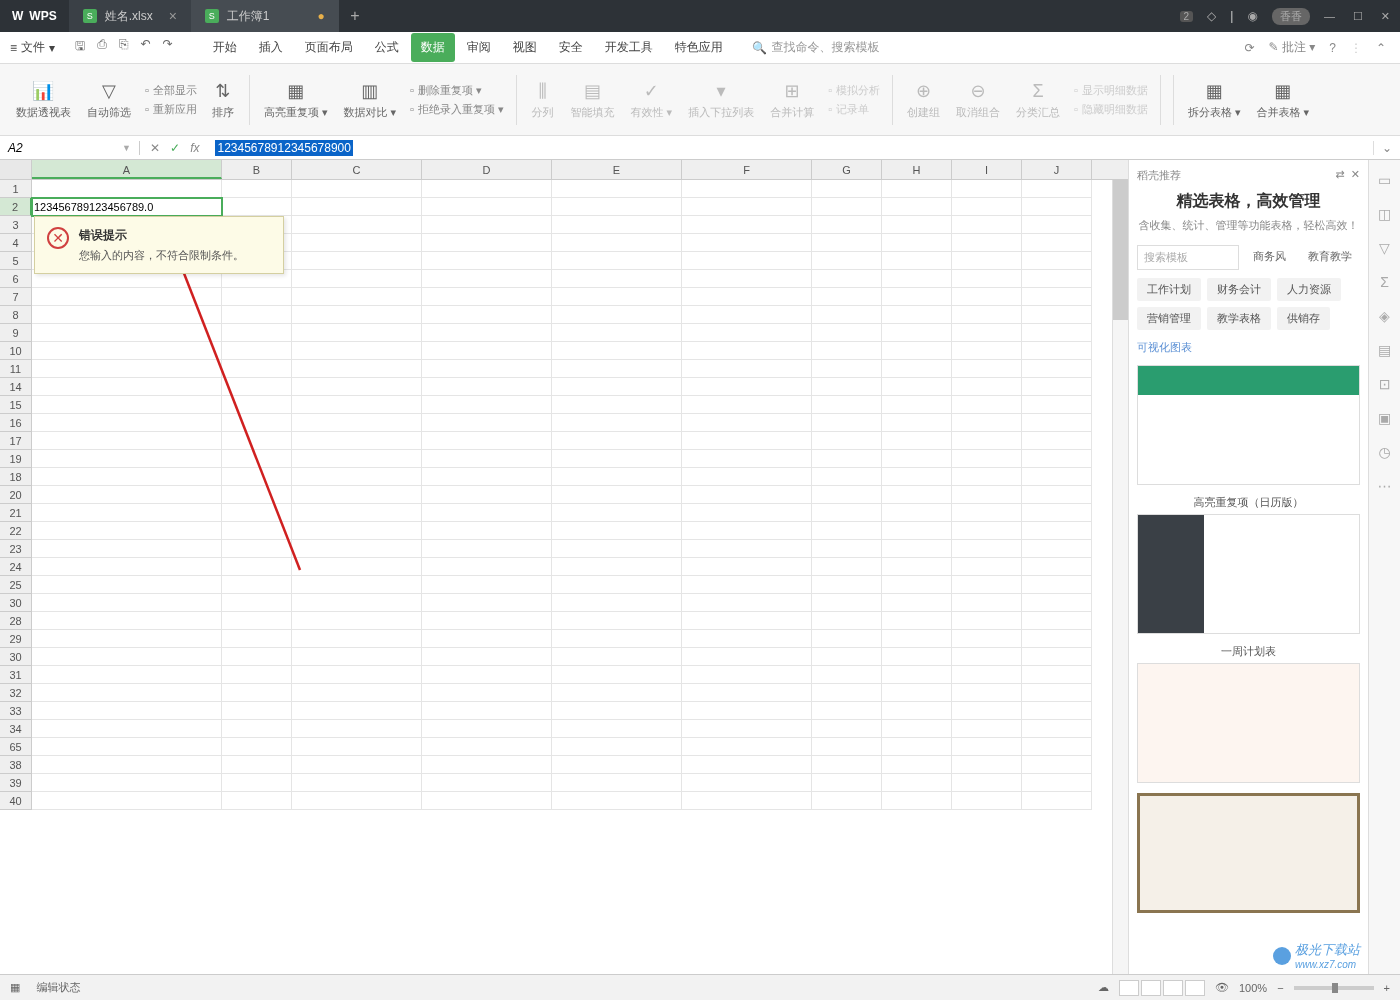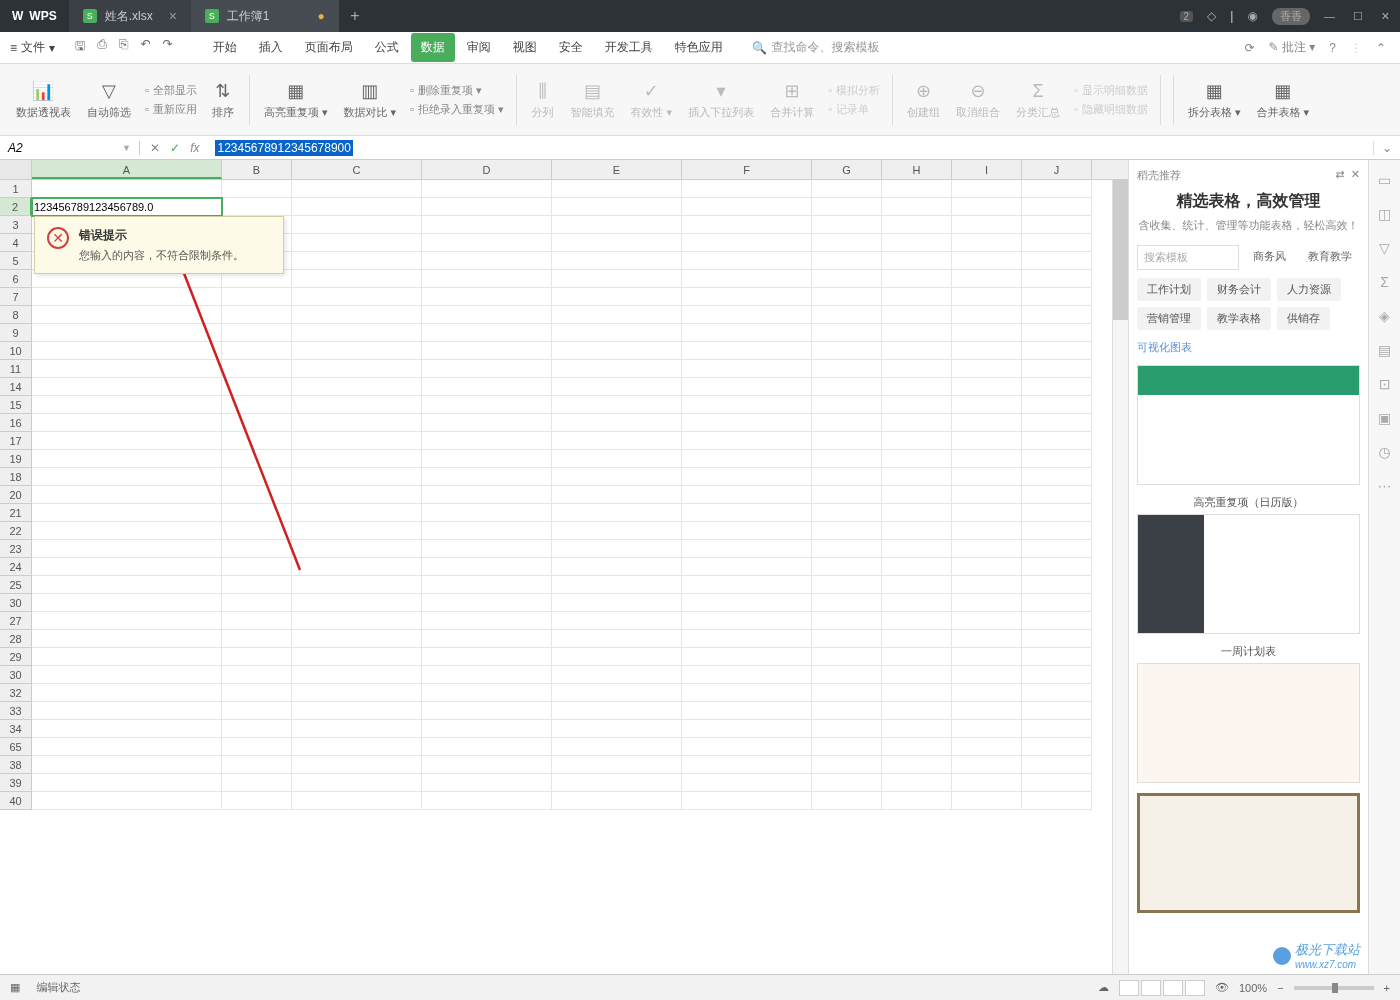--- a/index.html
+++ b/index.html
@@ -610,33 +610,20 @@
           <div class="cell" style="width: 130px;"></div>
           <div class="cell" style="width: 130px;"></div>
           <div class="cell" style="width: 130px;"></div>
           <div class="cell" style="width: 130px;"></div>
           <div class="cell" style="width: 70px;"></div>
           <div class="cell" style="width: 70px;"></div>
           <div class="cell" style="width: 70px;"></div>
           <div class="cell" style="width: 70px;"></div>
         </div>
         <div class="row">
-          <div class="row-h">27</div>
-          <div class="cell" style="width: 190px;"></div>
-          <div class="cell" style="width: 70px;"></div>
-          <div class="cell" style="width: 130px;"></div>
-          <div class="cell" style="width: 130px;"></div>
-          <div class="cell" style="width: 130px;"></div>
-          <div class="cell" style="width: 130px;"></div>
-          <div class="cell" style="width: 70px;"></div>
-          <div class="cell" style="width: 70px;"></div>
-          <div class="cell" style="width: 70px;"></div>
-          <div class="cell" style="width: 70px;"></div>
-        </div>
-        <div class="row">
           <div class="row-h">28</div>
           <div class="cell" style="width: 190px;"></div>
           <div class="cell" style="width: 70px;"></div>
           <div class="cell" style="width: 130px;"></div>
           <div class="cell" style="width: 130px;"></div>
           <div class="cell" style="width: 130px;"></div>
           <div class="cell" style="width: 130px;"></div>
           <div class="cell" style="width: 70px;"></div>
           <div class="cell" style="width: 70px;"></div>
           <div class="cell" style="width: 70px;"></div>
@@ -650,20 +637,33 @@
           <div class="cell" style="width: 130px;"></div>
           <div class="cell" style="width: 130px;"></div>
           <div class="cell" style="width: 130px;"></div>
           <div class="cell" style="width: 70px;"></div>
           <div class="cell" style="width: 70px;"></div>
           <div class="cell" style="width: 70px;"></div>
           <div class="cell" style="width: 70px;"></div>
         </div>
         <div class="row">
           <div class="row-h">30</div>
+          <div class="cell" style="width: 190px;"></div>
+          <div class="cell" style="width: 70px;"></div>
+          <div class="cell" style="width: 130px;"></div>
+          <div class="cell" style="width: 130px;"></div>
+          <div class="cell" style="width: 130px;"></div>
+          <div class="cell" style="width: 130px;"></div>
+          <div class="cell" style="width: 70px;"></div>
+          <div class="cell" style="width: 70px;"></div>
+          <div class="cell" style="width: 70px;"></div>
+          <div class="cell" style="width: 70px;"></div>
+        </div>
+        <div class="row">
+          <div class="row-h">31</div>
           <div class="cell" style="width: 190px;"></div>
           <div class="cell" style="width: 70px;"></div>
           <div class="cell" style="width: 130px;"></div>
           <div class="cell" style="width: 130px;"></div>
           <div class="cell" style="width: 130px;"></div>
           <div class="cell" style="width: 130px;"></div>
           <div class="cell" style="width: 70px;"></div>
           <div class="cell" style="width: 70px;"></div>
           <div class="cell" style="width: 70px;"></div>
           <div class="cell" style="width: 70px;"></div>

